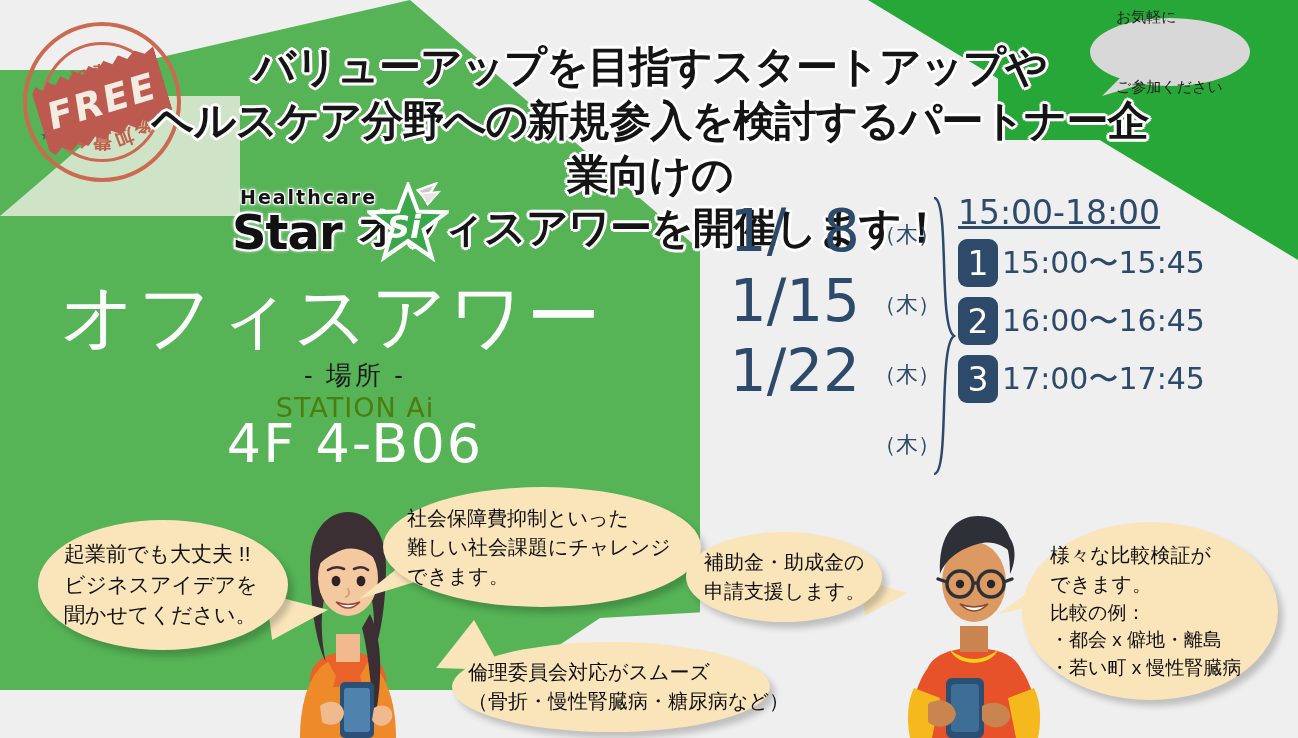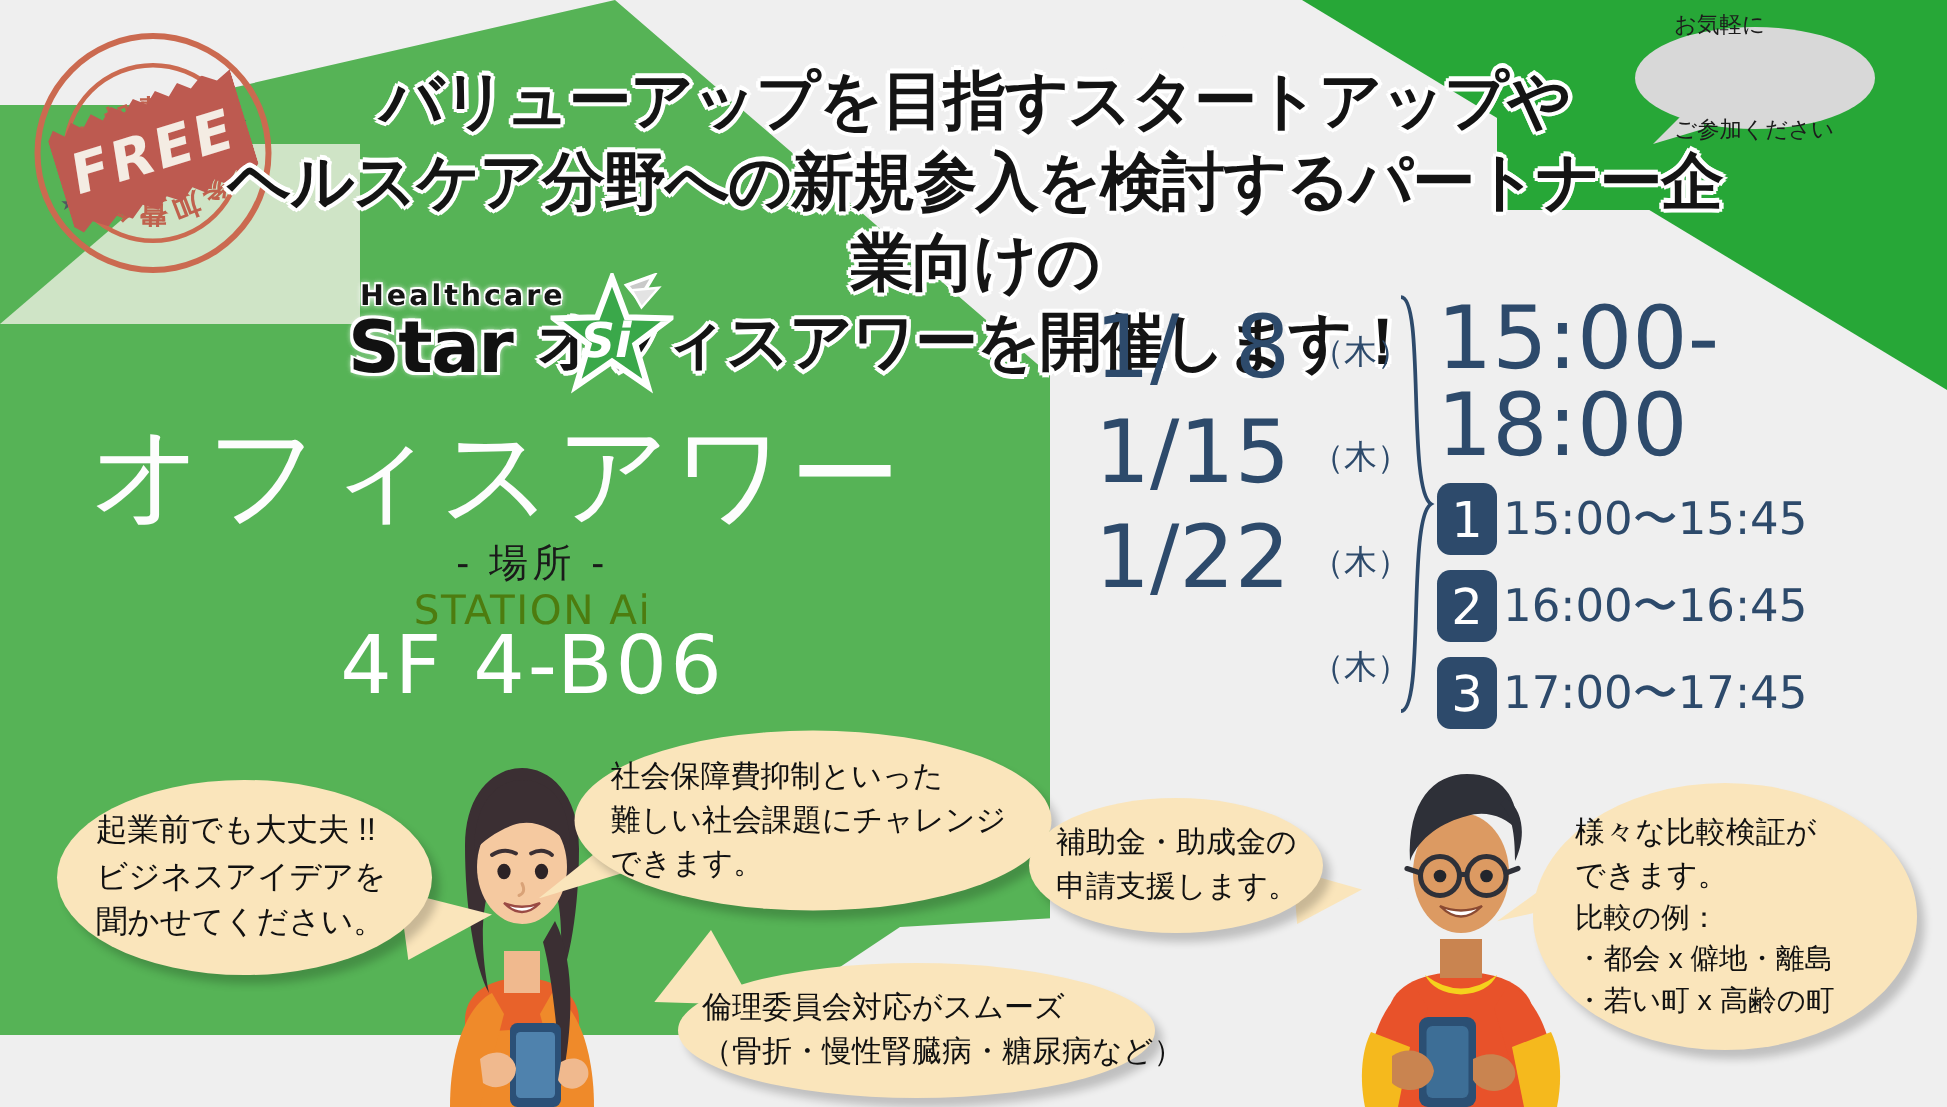--- a/index.html
+++ b/index.html
@@ -172,22 +172,23 @@
   .date-row .dow{
     font-size:22px;margin-left:14px;position:relative;top:4px;
   }
   #brace{
     position:absolute;left:930px;top:196px;width:30px;height:280px;
   }
 
   
   #times{position:absolute;left:958px;top:196px;width:330px;}
   #times .range{
-    font-size:58px;color:#2d4a6b;letter-spacing:0px;line-height:1;
-    font-family:"DejaVu Sans",sans-serif;
+    font-size:33px;color:#2d4a6b;letter-spacing:0px;line-height:1;
+    font-family:"DejaVu Sans",sans-serif;
+    text-decoration:underline;
   }
   .slot{
     display:flex;align-items:center;margin-top:10px;
   }
   .slot .num{
     width:40px;height:48px;border-radius:9px;background:#2d4a6b;
     color:#fff;font-size:33px;display:flex;align-items:center;justify-content:center;
     font-family:"DejaVu Sans",sans-serif;flex:0 0 auto;
   }
   .slot .lbl{
@@ -454,17 +455,17 @@
   </div>
 
   <div class="bubble" id="b5">
     <div class="tail"></div>
     <div class="oval"></div>
     <div class="txt">
       <span>様々な比較検証が</span>
       <span>できます。</span>
       <span class="sm">比較の例：</span>
       <span class="sm">・都会 x 僻地・離島</span>
-      <span class="sm">・若い町 x 高齢の町</span>
+      <span class="sm">・若い町 x 慢性腎臓病</span>
     </div>
   </div>
 
 </div>
 
 </body></html>

